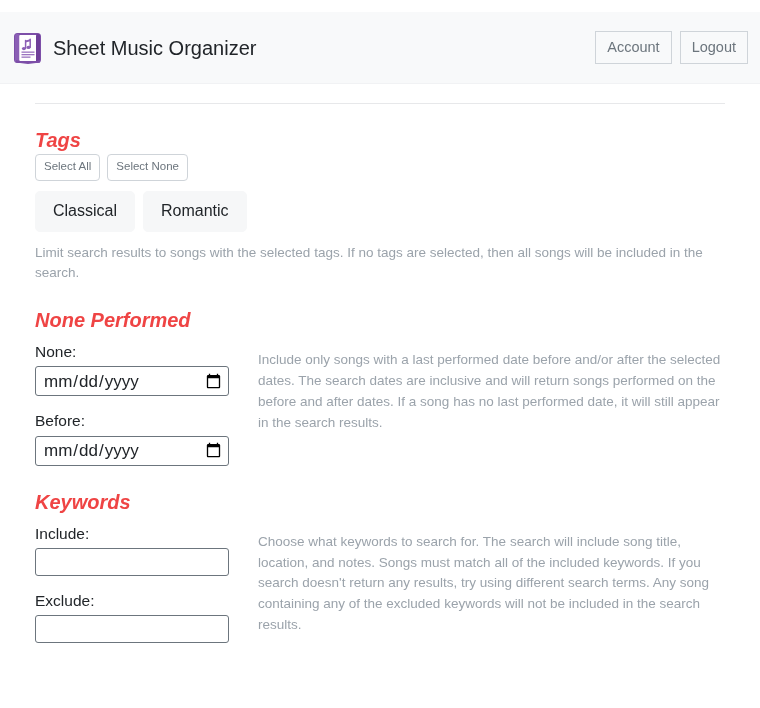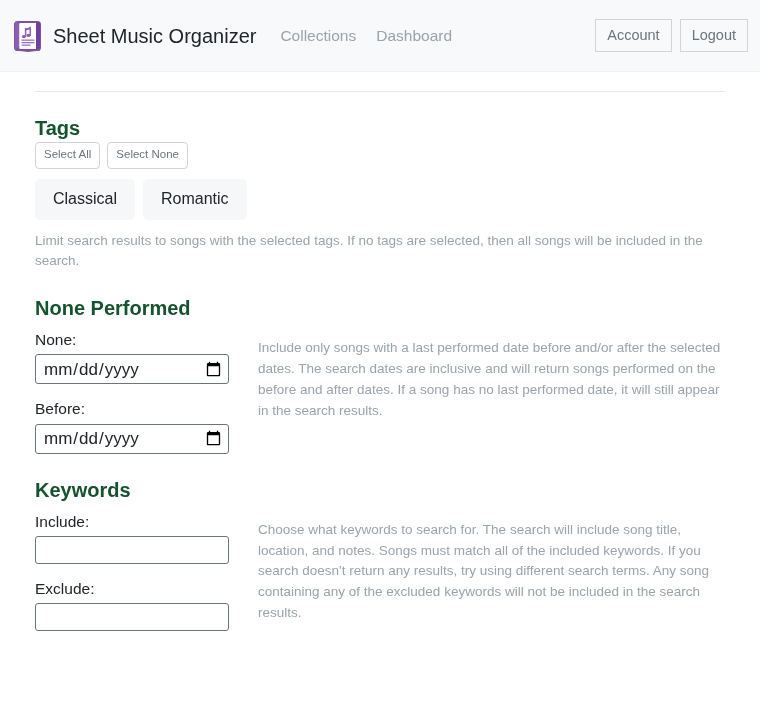--- a/index.html
+++ b/index.html
@@ -16,20 +16,21 @@
     overflow: hidden;
   }
 
   
   .navbar {
     height: 72px;
     background: #f8f9fa;
     display: flex;
     padding: 0 12px 0 14px;
     border-bottom: 1px solid #f1f2f4;
+    margin-top: 12px;
   }
   .brand {
     display: flex;
     align-items: center;
     gap: 9px;
     text-decoration: none;
     color: #212529;
   }
   .brand-logo {
     width: 30px;
@@ -89,23 +90,24 @@
   }
   .divider {
     height: 1px;
     background: #e7e8ea;
     margin-top: 19px;
   }
 
   .section-title {
     font-size: 20px;
     font-weight: bold;
-    color: #14532d;
+    color: #ef4444;
     margin: 23px 0 0 0;
     line-height: 1.3;
+    font-style: italic;
   }
 
   .tag-toolbar {
     display: flex;
     gap: 7px;
     margin-top: 1px;
   }
   .btn-sm-outline {
     font-family: "Liberation Sans", sans-serif;
     font-size: 11.5px;
@@ -223,24 +225,20 @@
       <ellipse cx="9.9" cy="16.6" rx="2" ry="1.6" fill="#8b5fb5"></ellipse>
       <ellipse cx="14.5" cy="15.4" rx="2" ry="1.6" fill="#8b5fb5"></ellipse>
       <rect x="7.5" y="19.5" width="13" height="1.3" fill="#9b74c0"></rect>
       <rect x="7.5" y="22" width="13" height="1.3" fill="#9b74c0"></rect>
       <rect x="7.5" y="24.5" width="9" height="1.3" fill="#9b74c0"></rect>
       <path d="M2 28 L14 31 L26 28 L26 30.5 L14 32 L2 30.5 Z" fill="#7d4fa8"></path>
     </svg>
     <span class="brand-text">Sheet Music Organizer</span>
   </a>
 
-  <nav class="nav-links">
-    <a class="nav-link" href="#">Collections</a>
-    <a class="nav-link" href="#">Dashboard</a>
-  </nav>
 
   <div class="nav-spacer"></div>
 
   <div class="nav-actions">
     <button class="btn-outline-secondary">Account</button>
     <button class="btn-outline-secondary">Logout</button>
   </div>
 </div>
 
 <main class="page">

